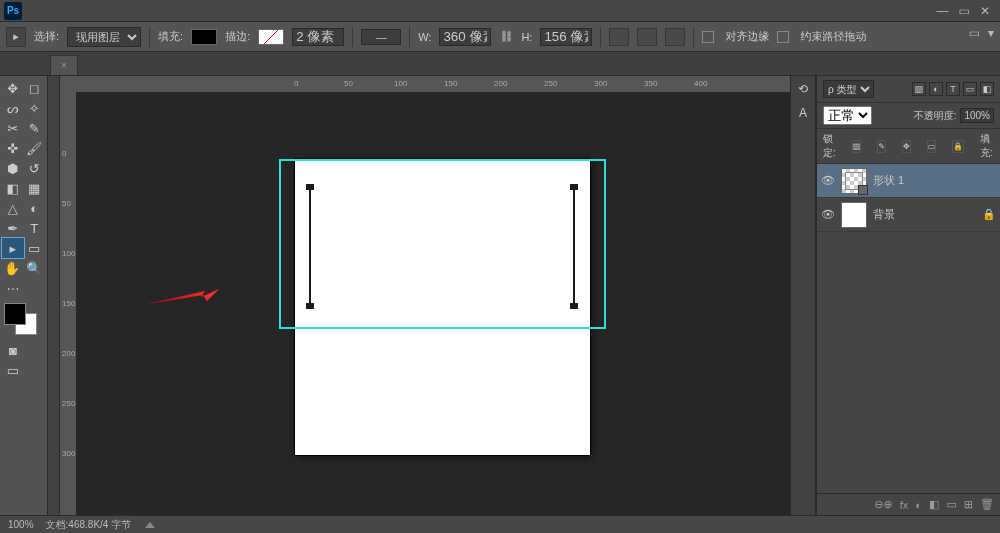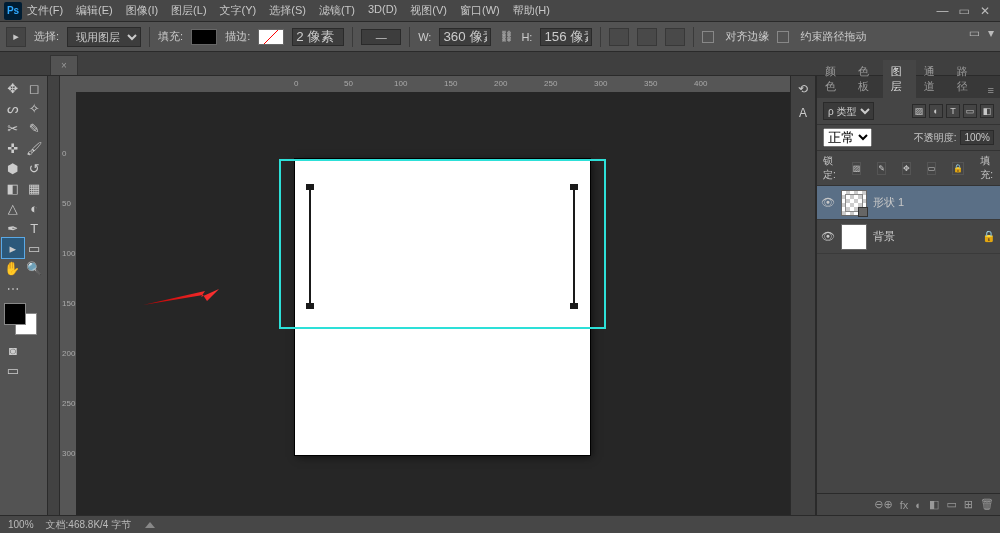--- a/index.html
+++ b/index.html
@@ -1,20 +1,20 @@
 <!DOCTYPE html>
 <html><head>
 <meta charset="utf-8">
 <style>
 * { margin:0; padding:0; box-sizing:border-box; font-family:"Microsoft YaHei",Arial,sans-serif; user-select:none; }
 body { width:1000px; height:533px; background:#535353; overflow:hidden; font-size:11px; color:#c8c8c8; position:relative; }
 
 
 .titlebar { height:22px; background:#474747; display:flex; align-items:center; padding:0 4px; border-bottom:1px solid #2a2a2a; }
-.titlebar .logo { width:18px; height:18px; background:#001d33; color:#2fa9ff; font-weight:bold; font-size:10px; display:flex; align-items:center; justify-content:center; border-radius:2px; margin-right:0; }
+.titlebar .logo { width:18px; height:18px; background:#001d33; color:#2fa9ff; font-weight:bold; font-size:10px; display:flex; align-items:center; justify-content:center; border-radius:2px; margin-right:16px; }
 .titlebar .menu { display:flex; gap:3px; }
 .titlebar .menu span { padding:2px 5px; cursor:default; }
 .titlebar .winbtns { margin-left:auto; display:flex; gap:10px; padding-right:6px; font-size:12px; color:#bbb; }
 
 
 .optbar { height:30px; background:#535353; border-bottom:1px solid #2a2a2a; display:flex; align-items:center; padding:0 6px; gap:8px; font-size:11px; }
 .optbar .ico { width:20px; height:20px; display:flex; align-items:center; justify-content:center; background:#454545; border:1px solid #383838; }
 .optbar select, .optbar .drop { background:#3d3d3d; border:1px solid #2a2a2a; color:#ccc; font-size:11px; height:20px; padding:0 4px; }
 .optbar .lbl { color:#ccc; }
 .optbar .sw { width:26px; height:16px; background:#000; border:1px solid #666; display:inline-block; vertical-align:middle; }
@@ -101,33 +101,20 @@
 .statusbar .tri { width:0; height:0; border-left:5px solid transparent; border-right:5px solid transparent; border-bottom:6px solid #888; display:inline-block; margin-left:2px; }
 
 
 .topright { position:absolute; right:6px; top:26px; display:flex; gap:8px; font-size:12px; color:#bbb; }
 </style>
 </head>
 <body>
 
 <div class="titlebar">
   <div class="logo">Ps</div>
-  <div class="menu">
-    <span>文件(F)</span>
-    <span>编辑(E)</span>
-    <span>图像(I)</span>
-    <span>图层(L)</span>
-    <span>文字(Y)</span>
-    <span>选择(S)</span>
-    <span>滤镜(T)</span>
-    <span>3D(D)</span>
-    <span>视图(V)</span>
-    <span>窗口(W)</span>
-    <span>帮助(H)</span>
-  </div>
   <div class="winbtns">
     <span>—</span>
     <span>▭</span>
     <span>✕</span>
   </div>
 </div>
 
 <div class="optbar">
   <div class="ico">▸</div>
   <span class="lbl">选择:</span>
@@ -272,28 +259,20 @@
     </div>
   </div>
 </div>
 
 <div class="dockstrip">
   <div>⟲</div>
   <div>A</div>
 </div>
 
 <div class="rightpanel">
-  <div class="ptabs">
-    <span>颜色</span>
-    <span>色板</span>
-    <span class="act">图层</span>
-    <span>通道</span>
-    <span>路径</span>
-    <span class="menu">≡</span>
-  </div>
 
   <div class="layerhdr">
     <select><option>ρ 类型</option></select>
     <div class="icons">
       <span>▨</span>
       <span>◐</span>
       <span>T</span>
       <span>▭</span>
       <span>◧</span>
     </div>

